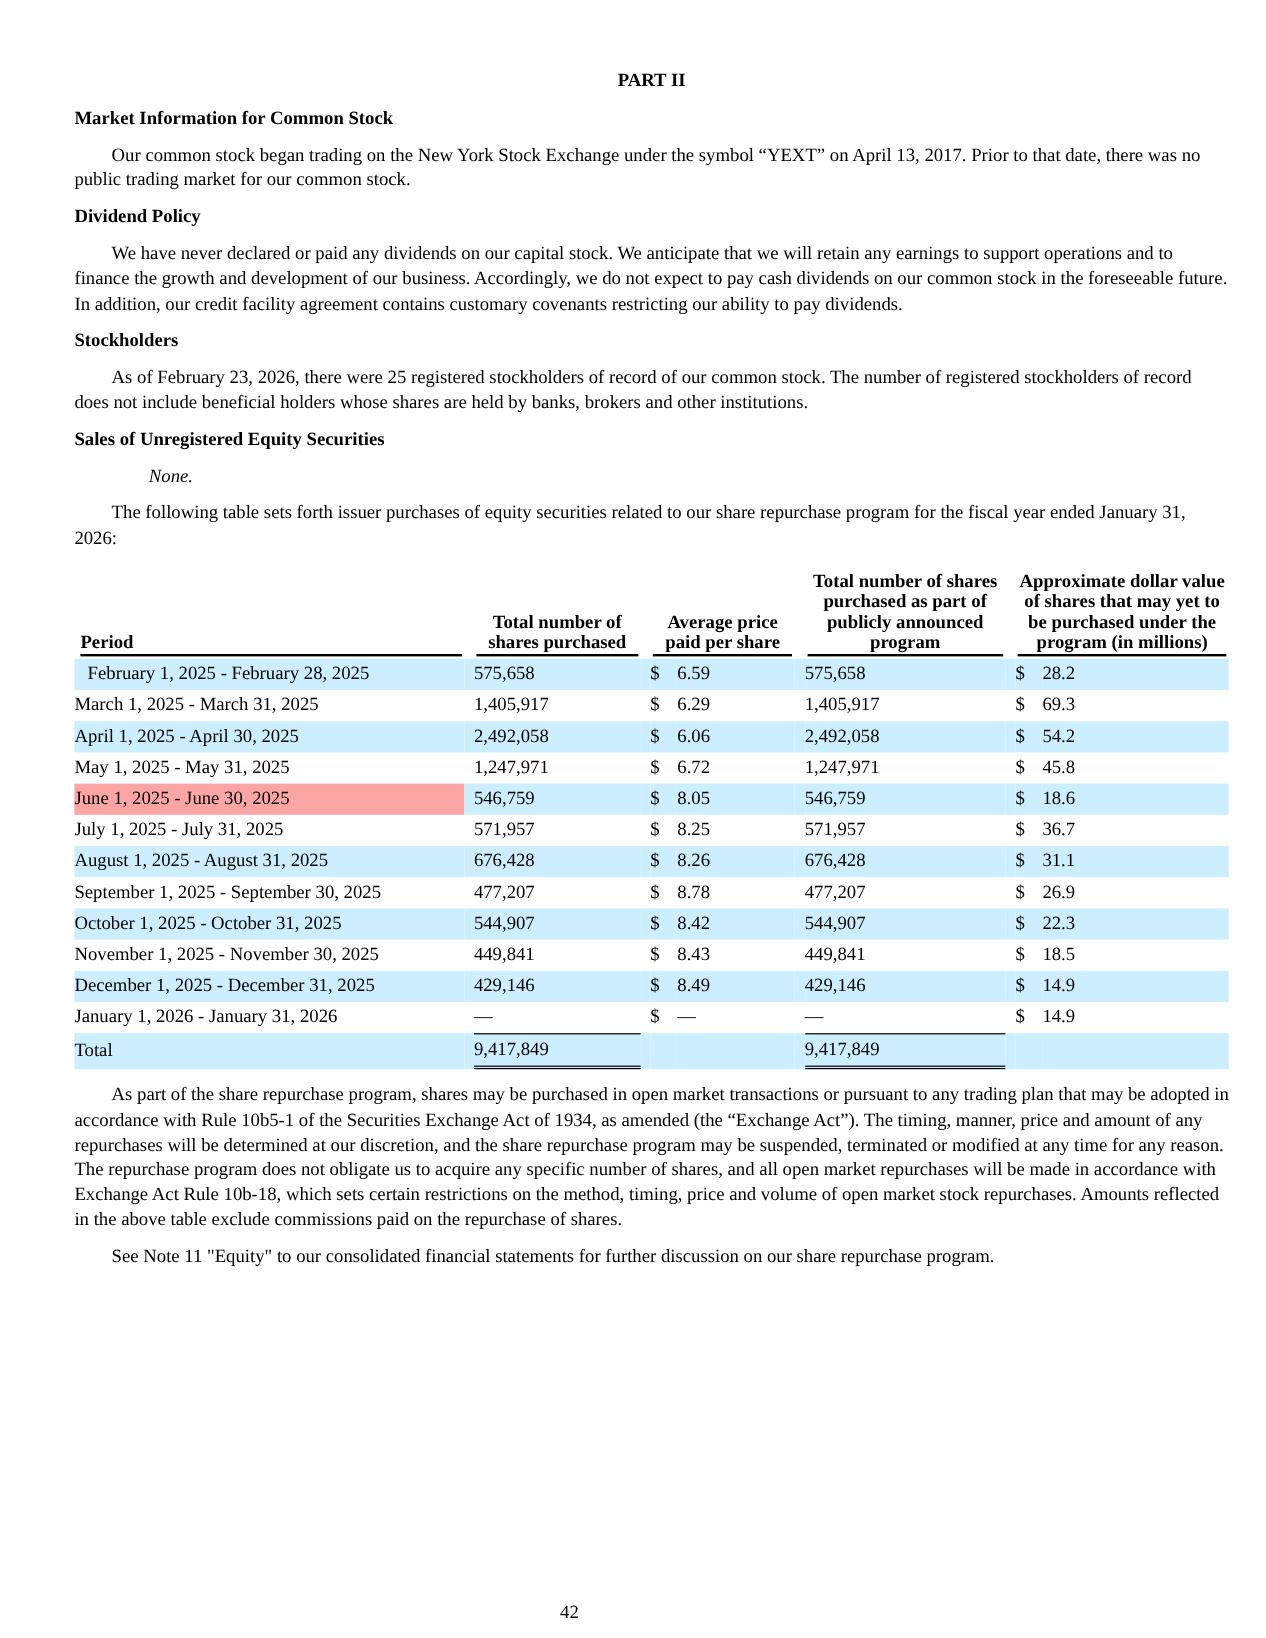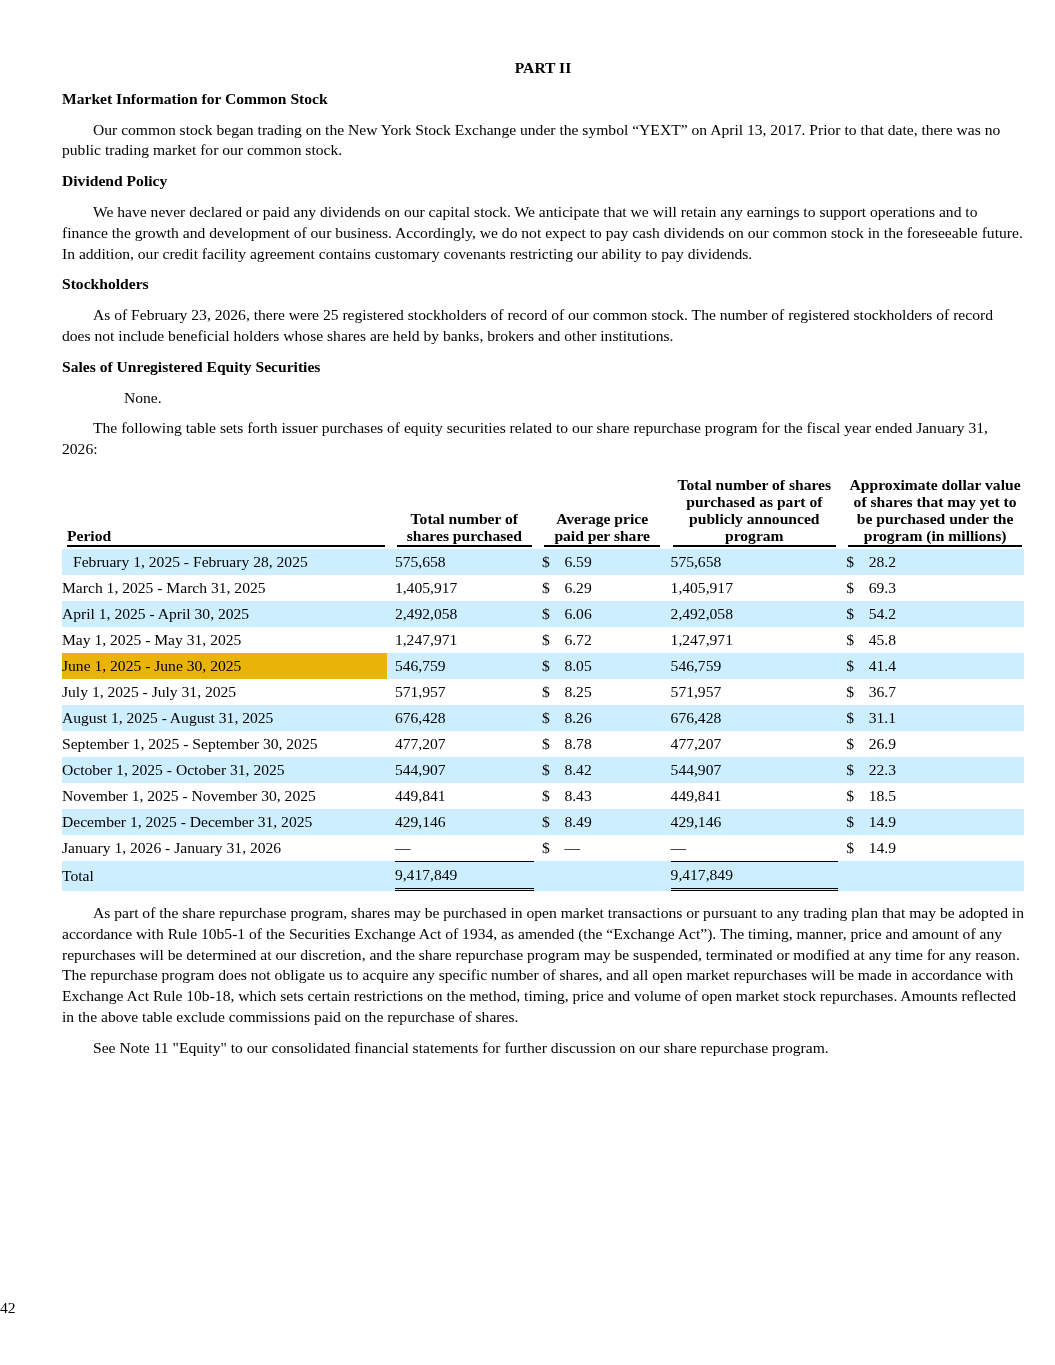--- a/index.html
+++ b/index.html
@@ -6,40 +6,40 @@
   body {
     width: 1055px; height: 1365px; position: relative; overflow: hidden;
     font-family: "Liberation Serif", "DejaVu Serif", serif;
     color: #000; font-size: 15.6px; line-height: 20.8px;
   }
   .page { position: absolute; left: 62px; top: 58px; width: 962px; }
   .part-title { text-align: center; font-weight: bold; margin: 0 0 10px 0; }
   .item-title { font-weight: bold; margin: 0 0 10px 0; }
   .section-title { font-weight: bold; margin: 0 0 10px 0; }
   .para { margin: 0 0 10px 0; text-indent: 31px; }
-  .para-indent { margin: 0 0 10px 0; padding-left: 62px; }
+  .para-indent { margin: 0 0 10px 0; padding-left: 62px; font-style: italic; }
   table.repurchase {
     border-collapse: separate; border-spacing: 0; width: 962px;
     margin-top: 16px; margin-bottom: 12px;
   }
   table.repurchase th {
     font-weight: bold; vertical-align: bottom; text-align: center;
     line-height: 17px; padding: 0 2px 2px 2px;
   }
   table.repurchase th.period { text-align: left; padding-left: 5px; }
   table.repurchase th .ul { display: block; border-bottom: 2.5px solid #000; padding-bottom: 1px; }
   table.repurchase td { height: 26px; padding: 0; line-height: 26px; white-space: nowrap; }
   tr.shade td { background: #cceeff; }
   td.period { padding-left: 5px; }
   td.num { text-align: left; padding-right: 8px; }
   td.dollar { text-align: left; padding-left: 6px; width: 22px; }
   td.gap { width: 8px; }
   td.total-label { padding-left: 16px; }
   .tot { border-top: 1.5px solid #000; border-bottom: 3px double #000; }
-  .page-num { position: absolute; top: 1298px; left: 0; width: 949px; text-align: left; }
+  .page-num { position: absolute; top: 1334px; left: 0; width: 949px; text-align: center; }
 </style>
 </head>
 <body>
 
 <div class="page">
   <div class="part-title">PART II</div>
 
   <div class="section-title">Market Information for Common Stock</div>
   <p class="para">Our common stock began trading on the New York Stock Exchange under the symbol “YEXT” on April 13, 2017. Prior to that date, there was no public trading market for our common stock.</p>
 
@@ -138,31 +138,31 @@
           <td class="gap"></td>
           <td class="dollar">$</td>
           <td class="num">6.72</td>
           <td class="gap"></td>
           <td class="num">1,247,971</td>
           <td class="gap"></td>
           <td class="dollar">$</td>
           <td class="num">45.8</td>
         </tr>
         <tr class="shade">
-          <td class="period" style="background: #eab308;">June 1, 2025 - June 30, 2025</td>
+          <td class="period" style="background: #fca5a5;">June 1, 2025 - June 30, 2025</td>
           <td class="gap" style="background: rgb(204, 238, 255);"></td>
           <td class="num" style="background: rgb(204, 238, 255);">546,759</td>
           <td class="gap" style="background: rgb(204, 238, 255);"></td>
           <td class="dollar" style="background: rgb(204, 238, 255);">$</td>
           <td class="num" style="background: rgb(204, 238, 255);">8.05</td>
           <td class="gap" style="background: rgb(204, 238, 255);"></td>
           <td class="num" style="background: rgb(204, 238, 255);">546,759</td>
           <td class="gap" style="background: rgb(204, 238, 255);"></td>
           <td class="dollar" style="background: rgb(204, 238, 255);">$</td>
-          <td class="num" style="background: rgb(204, 238, 255);">41.4</td>
+          <td class="num" style="background: rgb(204, 238, 255);">18.6</td>
         </tr>
         <tr class="">
           <td class="period">July 1, 2025 - July 31, 2025</td>
           <td class="gap"></td>
           <td class="num">571,957</td>
           <td class="gap"></td>
           <td class="dollar">$</td>
           <td class="num">8.25</td>
           <td class="gap"></td>
           <td class="num">571,957</td>

